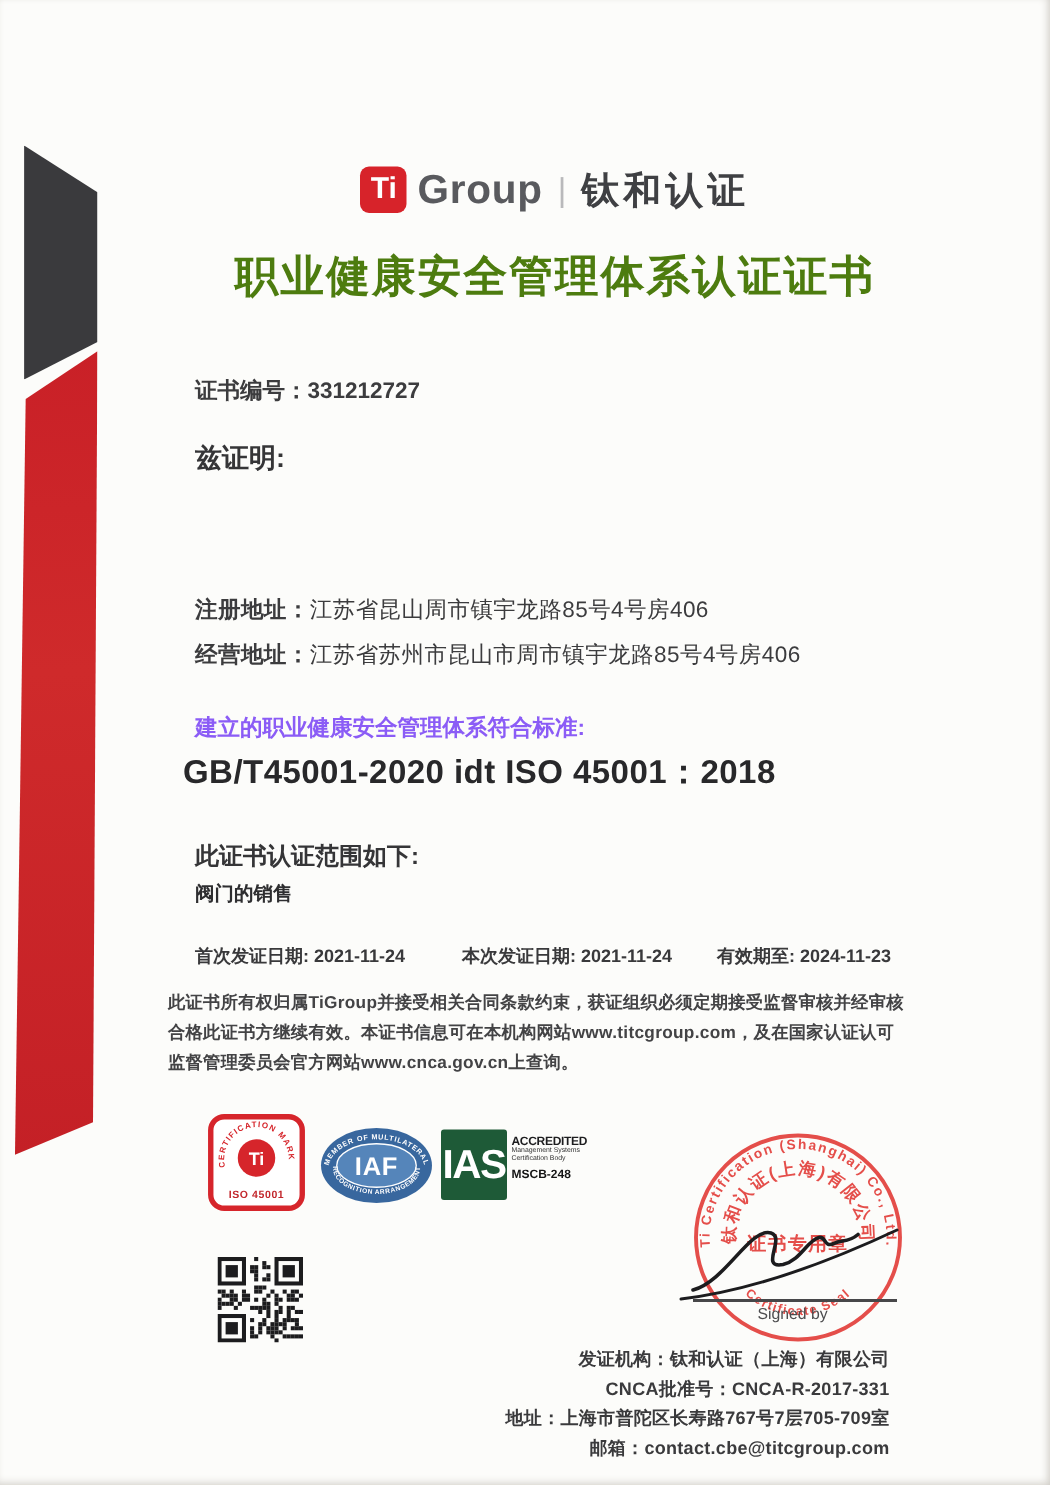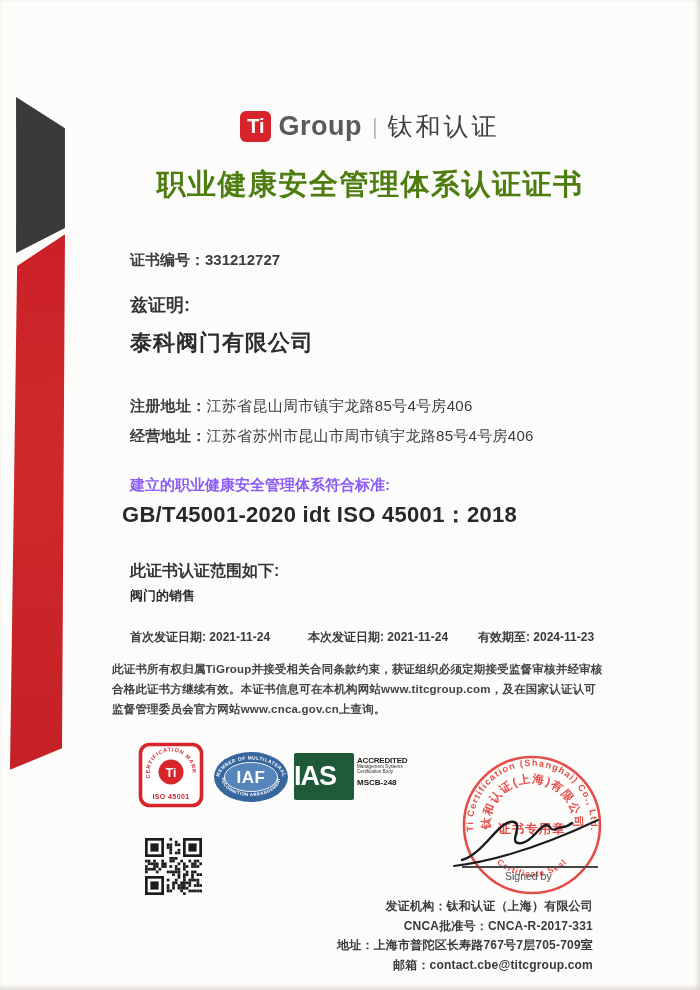--- a/index.html
+++ b/index.html
@@ -11,21 +11,21 @@
       clip-path:polygon(4% 0%,98% 20%,98% 84%,4% 100%);}
   [data-name="deco-red-band"]{left:9px;top:232px;width:58px;height:540px;
       background:linear-gradient(178deg,#c92027,#cf2a2b 40%,#c42026);
       clip-path:polygon(14% 6.3%,96.5% 0.4%,91.4% 95.6%,1.7% 99.6%);}
   
   [data-name="brand-row"]{left:110px;right:70px;top:110px;display:flex;align-items:center;justify-content:center;gap:7px;}
   [data-name="brand-ti-badge"]{width:31px;height:31px;background:#d7232a;border-radius:6px;color:#fff;
       font-weight:700;font-size:20px;display:flex;align-items:center;justify-content:center;}
   [data-name="brand-group-text"]{font-size:27px;font-weight:600;color:#595a5e;letter-spacing:.5px;}
   [data-name="brand-divider"]{font-size:22px;color:#b9b9bb;font-weight:300;margin:0 3px;}
-  [data-name="brand-cn-text"]{font-size:25px;font-weight:400;color:#3f4043;letter-spacing:3px;}
+  [data-name="brand-cn-text"]{font-size:25px;font-weight:700;color:#3f4043;letter-spacing:3px;}
   [data-name="page-title"]{left:110px;right:70px;top:165px;text-align:center;font-size:29px;font-weight:700;
       color:#4d7c0f;letter-spacing:1.5px;}
   
   [data-name="cert-no-line"]{left:130px;top:251px;font-size:15px;font-weight:600;color:#3c3c3e;}
   [data-name="certify-line"]{left:130px;top:293px;font-size:18px;font-weight:600;color:#353537;}
   [data-name="company-name"]{left:130px;top:328px;font-size:22px;font-weight:700;color:#2c2c2e;letter-spacing:1px;}
   .fieldline{font-size:15px;font-weight:500;color:#3c3c3e;letter-spacing:.3px;}
   [data-name="field-credit-code"]{left:130px;top:366px;}
   [data-name="field-reg-address"]{left:130px;top:397px;}
   [data-name="field-biz-address"]{left:130px;top:427px;}
@@ -36,22 +36,22 @@
   .dateitem{top:629px;font-size:12px;font-weight:700;color:#39393b;}
   [data-name="date-first-issue"]{left:130px;}
   [data-name="date-current-issue"]{left:308px;}
   [data-name="date-valid-until"]{left:478px;}
   [data-name="legal-text"]{left:112px;top:659px;width:492px;font-size:11.5px;line-height:20px;
       font-weight:600;color:#434345;letter-spacing:.2px;}
   
   [data-name="ti-certification-mark"]{left:138px;top:742px;width:66px;height:66px;}
   [data-name="iaf-mark"]{left:212px;top:750px;width:78px;height:54px;}
   [data-name="ias-mark"]{left:294px;top:753px;display:flex;align-items:flex-start;gap:3px;}
-  [data-name="ias-green-box"]{width:60px;height:47px;background:#1e5a37;display:flex;align-items:center;
-      border-radius:2px;}
+  [data-name="ias-green-box"]{width:44px;height:47px;background:#1e5a37;display:flex;align-items:center;
+      justify-content:center;border-radius:2px;}
   [data-name="ias-center-label"]{color:#fff;font-weight:700;font-size:27px;letter-spacing:-1px;}
   [data-name="ias-text-block"]{display:flex;flex-direction:column;line-height:1.05;padding-top:4px;}
   [data-name="ias-accredited-label"]{font-size:8px;font-weight:800;color:#1d1d1f;letter-spacing:-.2px;}
   .ias-tiny{font-size:4.6px;color:#333;}
   [data-name="ias-code-label"]{font-size:8px;font-weight:800;color:#151515;margin-top:4px;}
   
   [data-name="qr-code"]{left:145px;top:838px;width:57px;height:57px;}
   
   [data-name="certificate-seal"]{left:452px;top:745px;width:160px;height:160px;opacity:.92;}
   [data-name="signature"]{left:448px;top:800px;width:170px;height:76px;}
@@ -79,21 +79,20 @@
     <span data-name="brand-cn-text">钛和认证</span>
   </div>
 
   <div class="abs" data-name="page-title">职业健康安全管理体系认证证书</div>
 
   <div class="abs" data-name="cert-no-line">
     <span data-name="cert-no-label">证书编号：</span><span data-name="cert-no-value">331212727</span>
   </div>
 
   <div class="abs" data-name="certify-line">兹证明:</div>
-  <div class="abs" data-name="company-name">泰科阀门有限公司</div>
 
   <div class="abs fieldline" data-name="field-reg-address">
     <span class="label-strong" data-name="reg-address-label">注册地址：</span><span data-name="reg-address-value">江苏省昆山周市镇宇龙路85号4号房406</span>
   </div>
   <div class="abs fieldline" data-name="field-biz-address">
     <span class="label-strong" data-name="biz-address-label">经营地址：</span><span data-name="biz-address-value">江苏省苏州市昆山市周市镇宇龙路85号4号房406</span>
   </div>
 
   <div class="abs" data-name="standard-intro">建立的职业健康安全管理体系符合标准:</div>
   <div class="abs" data-name="standard-line">GB/T45001-2020 idt ISO 45001：2018</div>

